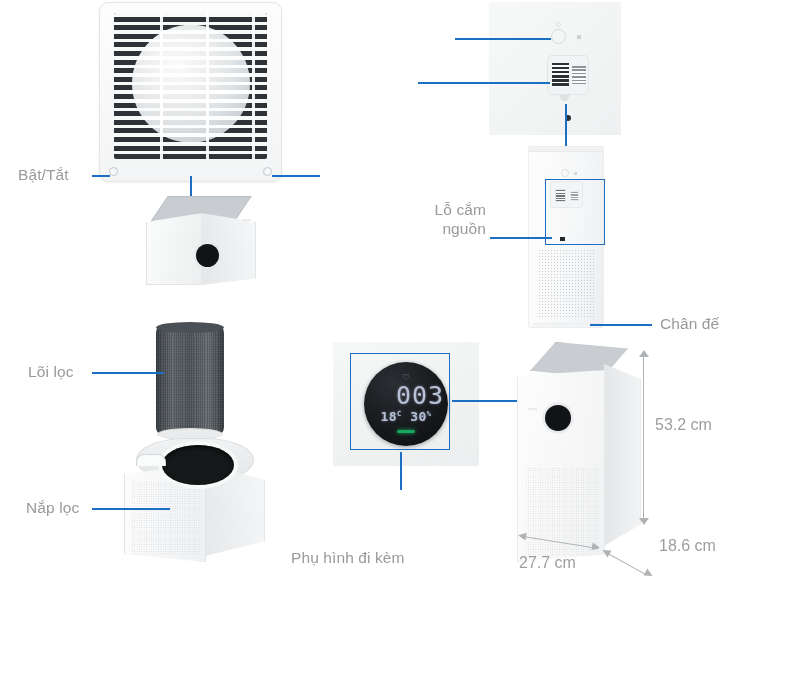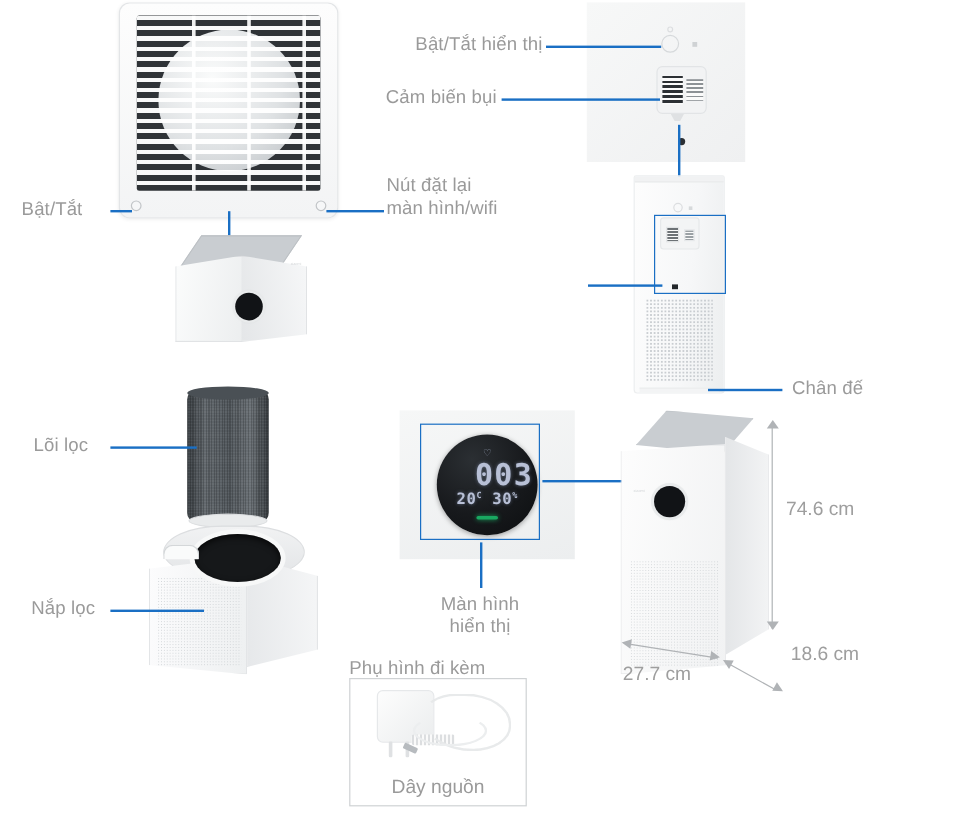--- a/index.html
+++ b/index.html
@@ -212,21 +212,21 @@
     background: radial-gradient(circle at 35% 25%, #2b2f33 0%, #17191c 55%, #0c0e10 100%);
     box-shadow: 0 1px 4px rgba(0,0,0,.35);
   }
   .seg {
     font-family: "DejaVu Sans Mono", monospace;
     color: #b8c0d6; text-shadow: 0 0 3px rgba(150,165,200,.55);
   }
   #monitor .heart { position: absolute; left: 50%; top: 11px; transform: translateX(-50%);
     color: #8e97ab; font-size: 8px; }
   #monitor .pm { position: absolute; left: 0; right: 0; top: 19px; text-align: center;
-    font-size: 25px; letter-spacing: 1px; font-weight: 700; padding-left: 28px; }
+    font-size: 25px; letter-spacing: 1px; font-weight: 400; padding-left: 28px; }
   #monitor .th { position: absolute; left: 0; right: 0; top: 47px; text-align: center;
     font-size: 13px; font-weight: 700; letter-spacing: .5px; }
   #monitor .th sup { font-size: 7px; }
   #monitor .bar { position: absolute; left: 50%; bottom: 13px; transform: translateX(-50%);
     width: 18px; height: 2.6px; border-radius: 2px; background: #19a861;
     box-shadow: 0 0 4px #19a861; }
 
   
   #frontunit { position: absolute; left: 513px; top: 342px; width: 130px; height: 228px; }
   #frontunit .top {
@@ -301,22 +301,20 @@
       <div class="vrib" style="left:138px"></div>
     </div>
     <div class="corner" style="left:9px; bottom:5px"></div>
     <div class="corner" style="right:9px; bottom:5px"></div>
   </div>
 
   <div class="lead h" style="left:92px; top:175px; width:18px"></div>
   <div class="label" style="left:18px; top:165px">Bật/Tắt</div>
 
   <div class="lead h" style="left:272px; top:175px; width:48px"></div>
-  <div class="label" style="left:322px; top:145px; width:120px">Nút đặt lại
-màn hình/wifi</div>
 
   <div class="lead v" style="left:190px; top:176px; height:48px"></div>
 
   <div id="cube">
     <div class="top mesh-diag"></div>
     <div class="face-l"></div>
     <div class="face-r"></div>
     <div class="disp"></div>
     <div class="brand">xiaomi</div>
   </div>
@@ -348,102 +346,89 @@
     <div class="side-dot"></div>
     <div class="sensorbox">
       <div class="bars-a"></div>
       <div class="bars-b"></div>
     </div>
     <div class="tab"></div>
     <div class="jack"></div>
   </div>
 
   <div class="lead h" style="left:455px; top:38px; width:96px"></div>
-  <div class="label r" style="left:300px; top:28px; width:152px">Bật/Tắt hiển thị</div>
 
   <div class="lead h" style="left:418px; top:82px; width:132px"></div>
-  <div class="label r" style="left:288px; top:72px; width:126px">Cảm biến bụi</div>
 
   <div class="lead v" style="left:565px; top:104px; height:76px"></div>
 
   <div id="rearunit">
     <div class="topedge"></div>
     <div class="pwr2"></div>
     <div class="sdot2"></div>
     <div class="sens-b">
       <div class="sb1"></div>
       <div class="sb2"></div>
     </div>
     <div class="jack2"></div>
     <div class="mesh mesh-dots"></div>
     <div class="foot"></div>
   </div>
   <div class="callbox" style="left:545px; top:179px; width:60px; height:66px"></div>
 
   <div class="lead h" style="left:490px; top:237px; width:62px"></div>
+  <div class="label r" style="left:398px; top:200px; width:88px">Lỗ cắm
+nguồn</div>
 
   <div class="lead h" style="left:590px; top:324px; width:62px"></div>
   <div class="label" style="left:660px; top:314px">Chân đế</div>
 
   <div id="monitor">
     <div class="glass">
       <div class="heart">♡</div>
       <div class="pm seg">003</div>
       <div class="th seg">
-        <span>20</span><sup>C</sup>
+        <span>18</span><sup>C</sup>
         <span>30</span><sup>%</sup>
       </div>
       <div class="bar"></div>
     </div>
   </div>
   <div class="callbox" style="left:350px; top:353px; width:100px; height:97px"></div>
 
   <div class="lead h" style="left:452px; top:400px; width:92px"></div>
 
   <div class="lead v" style="left:400px; top:452px; height:38px"></div>
-  <div class="label c" style="left:340px; top:494px; width:120px">Màn hình
-hiển thị</div>
 
   <div id="frontunit">
     <div class="top mesh-diag"></div>
     <div class="face-f">
       <div class="perf-f mesh-dots-fine" style="position:absolute;left:7px;top:96px;width:74px;height:88px"></div>
       <div class="brand2">xiaomi</div>
     </div>
     <div class="face-s"></div>
     <div class="disp2"></div>
   </div>
 
   <div class="arrow">
     <div class="ln" style="left:643px; top:354px; width:1.4px; height:170px"></div>
     <div class="hd" style="left:639px; top:350px; border-left:5px solid transparent; border-right:5px solid transparent; border-bottom:7px solid #b0b3b6;"></div>
     <div class="hd" style="left:639px; top:518px; border-left:5px solid transparent; border-right:5px solid transparent; border-top:7px solid #b0b3b6;"></div>
   </div>
-  <div class="dim" style="left:655px; top:416px">74.6 cm</div>
+  <div class="dim" style="left:655px; top:416px">53.2 cm</div>
 
   <div class="arrow">
     <div class="ln" style="left:606px; top:552px; width:46px; height:1.4px; transform: rotate(29deg); transform-origin: left center;"></div>
     <div class="hd" style="left:602px; top:548px; border-top:4px solid transparent; border-bottom:4px solid transparent; border-right:8px solid #b0b3b6; transform: rotate(29deg);"></div>
     <div class="hd" style="left:645px; top:570px; border-top:4px solid transparent; border-bottom:4px solid transparent; border-left:8px solid #b0b3b6; transform: rotate(29deg);"></div>
   </div>
   <div class="dim" style="left:659px; top:537px">18.6 cm</div>
 
   <div class="arrow">
     <div class="ln" style="left:523px; top:536px; width:76px; height:1.4px; transform: rotate(9deg); transform-origin: left center;"></div>
     <div class="hd" style="left:518px; top:532px; border-top:4px solid transparent; border-bottom:4px solid transparent; border-right:8px solid #b0b3b6; transform: rotate(9deg);"></div>
     <div class="hd" style="left:592px; top:543px; border-top:4px solid transparent; border-bottom:4px solid transparent; border-left:8px solid #b0b3b6; transform: rotate(9deg);"></div>
   </div>
   <div class="dim" style="left:519px; top:554px">27.7 cm</div>
 
   <div class="label" style="left:291px; top:548px">Phụ hình đi kèm</div>
-  <div id="accbox">
-    <div class="adapter">
-      <div class="grip"></div>
-    </div>
-    <div class="prong" style="left:32px; top:52px"></div>
-    <div class="prong" style="left:46px; top:52px"></div>
-    <div class="cord"></div>
-    <div class="cord2"></div>
-    <div class="plugtip"></div>
-    <div class="caption">Dây nguồn</div>
-  </div>
 
 </div>
 
 </body></html>

